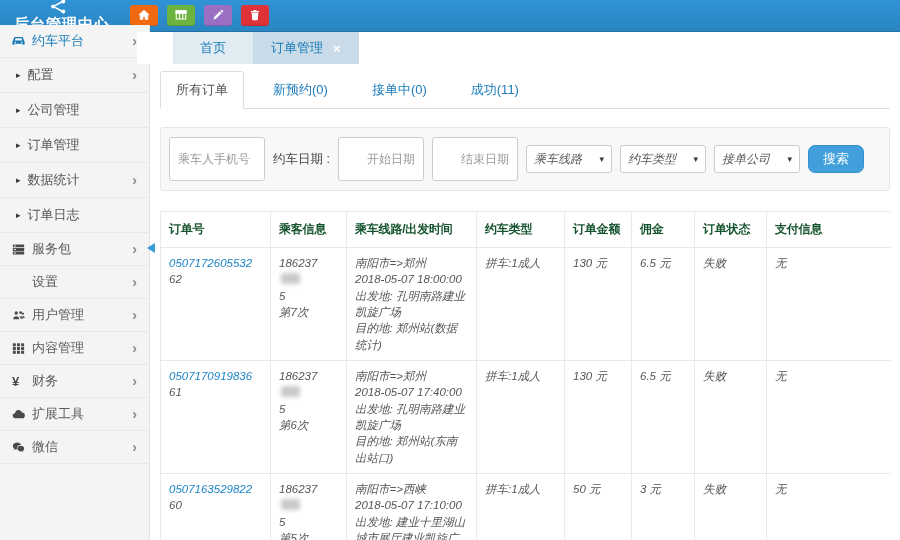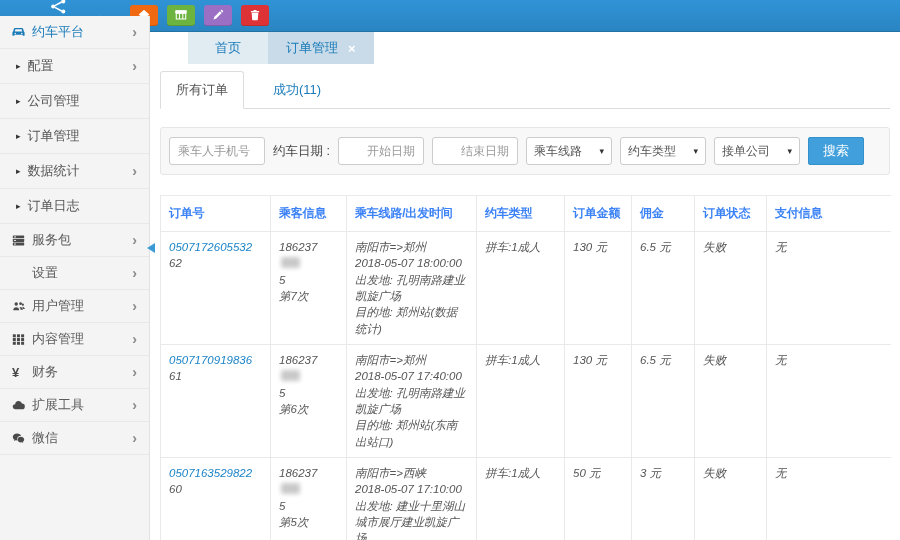--- a/index.html
+++ b/index.html
@@ -12,72 +12,72 @@
     display:flex; align-items:center; padding-left:14px; }
   .hdr .logo { color:#fff; display:flex; align-items:center;flex-direction:column; }
   .hdr .logo svg { width:17px; height:17px; fill:#fff; margin-right:7px; }
   .hdr .title { color:#fff; font-size:15px; font-weight:bold; letter-spacing:1px; }
   .hbtns { display:flex; gap:9px; margin-left:20px; }
   .hbtn { width:28px; height:21px; border-radius:3px; display:flex; align-items:center;
     justify-content:center; color:#fff; cursor:pointer; box-shadow:inset 0 -1px rgba(0,0,0,.15); }
   .hbtn svg { width:12px; height:12px; fill:#fff; stroke:#fff; }
 
   
-  .sidebar { position:absolute; top:16px; left:0; bottom:0; width:150px;
+  .sidebar { position:absolute; top:25px; left:0; bottom:0; width:150px;
     background:#f4f4f5; border-right:1px solid #e2e2e3; }
   .side-item { display:flex; align-items:center; padding:0 12px; font-size:13px;
     color:#5b5b5b; border-bottom:1px solid #e8e8e9; cursor:pointer; background:#f4f4f5; }
   .side-main { height:33px; }
   .side-sub  { height:35px; padding-left:16px; color:#555; }
   .side-main .micon { width:20px; display:flex; align-items:center; color:#4a4a4a; }
   .side-main .micon svg { width:13px; height:13px; fill:currentColor; }
   .side-main.active, .side-main.active .micon { color:#1a7bb9; }
   .caret { font-size:9px; color:#333; margin-right:7px; }
   .chev { margin-left:auto; color:#8a8a8a; font-size:14px; font-weight:bold; line-height:1; }
   .yicon { font-weight:bold; font-size:13px; }
   .collapse-arrow { position:absolute; top:243px; left:147px; width:0; height:0; z-index:5;
     border-top:5px solid transparent; border-bottom:5px solid transparent;
     border-right:8px solid #3b9ad6; cursor:pointer; }
 
   
-  .tabstrip { position:absolute; top:32px; left:152px; right:0; height:32px;
+  .tabstrip { position:absolute; top:32px; left:137px; right:0; height:32px;
     background:#fff; display:flex;padding-left:36px; }
   .tab { display:flex; align-items:center; padding:0 27px; font-size:13px;
     color:#1a7bb9; cursor:pointer; background:#e1ebf2; }
   .tab.active { background:#c9dbe8; padding:0 18px; }
   .tab .close { margin-left:10px; color:#fff; font-size:13px; font-weight:bold; cursor:pointer; }
 
   
   .content { position:absolute; top:64px; left:150px; right:0; bottom:0;
     background:#fff; padding:0 10px; overflow:hidden; }
 
   .subtabs { margin-top:8px; display:flex; align-items:flex-end;
     border-bottom:1px solid #ddd; height:37px; font-size:13px; }
   .subtab { line-height:36px; padding:0 15px; color:#1a7bb9; cursor:pointer; margin-left:14px; }
   .subtab.active { margin-left:0; margin-bottom:-1px; background:#fff; color:#555;
     border:1px solid #ddd; border-bottom:1px solid #fff; border-radius:3px 3px 0 0;margin-top:16px; }
 
   .filterbox { margin-top:18px; border:1px solid #e5e6e7; background:#f8f8f8;
     border-radius:3px; padding:9px 8px; display:flex; align-items:center; gap:8px; }
-  .finput { height:28px; border:1px solid #ccc; border-radius:3px; background:#fff;
+  .finput { height:44px; border:1px solid #ccc; border-radius:3px; background:#fff;
     padding:0 8px; font-size:12px; color:#555; font-family:inherit; }
   .finput::placeholder { color:#999; }
   .fphone { width:96px; } .fdate { width:86px;text-align:right; }
   .flabel { font-size:12.5px; color:#444; font-weight:normal; white-space:nowrap; }
   .fselect { height:28px; width:86px; border:1px solid #ccc; border-radius:3px; background:#fff;
     display:flex; align-items:center; justify-content:space-between; padding:0 7px;
-    font-size:12px; color:#555; cursor:pointer; }
+    font-size:12px; color:#555; cursor:pointer;font-style:italic; }
   .fselect .arr { font-size:9px; color:#333; }
   .searchbtn { height:28px; padding:0 14px; background:#41a0dc; border:1px solid #3391cb;
-    border-radius:2px; color:#fff; font-size:13px; cursor:pointer; font-family:inherit; }
+    border-radius:7px; color:#fff; font-size:13px; cursor:pointer; font-family:inherit; }
 
   
   table.orders { margin-top:20px; width:730px; border-collapse:collapse;
     table-layout:fixed; font-size:11.5px; color:#555; }
-  .orders th { border:1px solid #e9e9e9; font-weight:bold; color:#3b82f6; font-size:12px;
+  .orders th { border:1px solid #e9e9e9; font-weight:bold; color:#14532d; font-size:12px;
     text-align:left; padding:9px 8px; white-space:nowrap; overflow:visible; letter-spacing:-.2px; }
   .orders td { border:1px solid #e9e9e9; padding:7px 8px; vertical-align:top; line-height:1.42;font-style:italic; }
   .orders th:last-child, .orders td:last-child { border-right:none; }
   .orderlink { color:#1c84c6; cursor:pointer; }
   .blurseg { display:inline-block; width:19px; height:11px; background:#c9c9c9;
     border-radius:2px; filter:blur(2px); vertical-align:-1px; margin-left:2px; }
 </style>
 </head>
 <body>
 
@@ -247,20 +247,22 @@
     <div class="tab active">
       <span>订单管理</span>
       <span class="close">×</span>
     </div>
   </div>
 
 <div class="content">
 
   <div class="subtabs" id="subtabs">
       <div class="subtab active">所有订单</div>
+      <div class="subtab">新预约(0)</div>
+      <div class="subtab">接单中(0)</div>
       <div class="subtab">成功(11)</div>
     </div>
 
   <div class="filterbox">
     <input class="finput fphone" placeholder="乘车人手机号" style="">
     <span class="flabel">约车日期 :</span>
     <input class="finput fdate" placeholder="开始日期" style="">
     <input class="finput fdate" placeholder="结束日期" style="">
     <span id="filter-selects" style="display:flex;gap:8px;">
         <div class="fselect">

